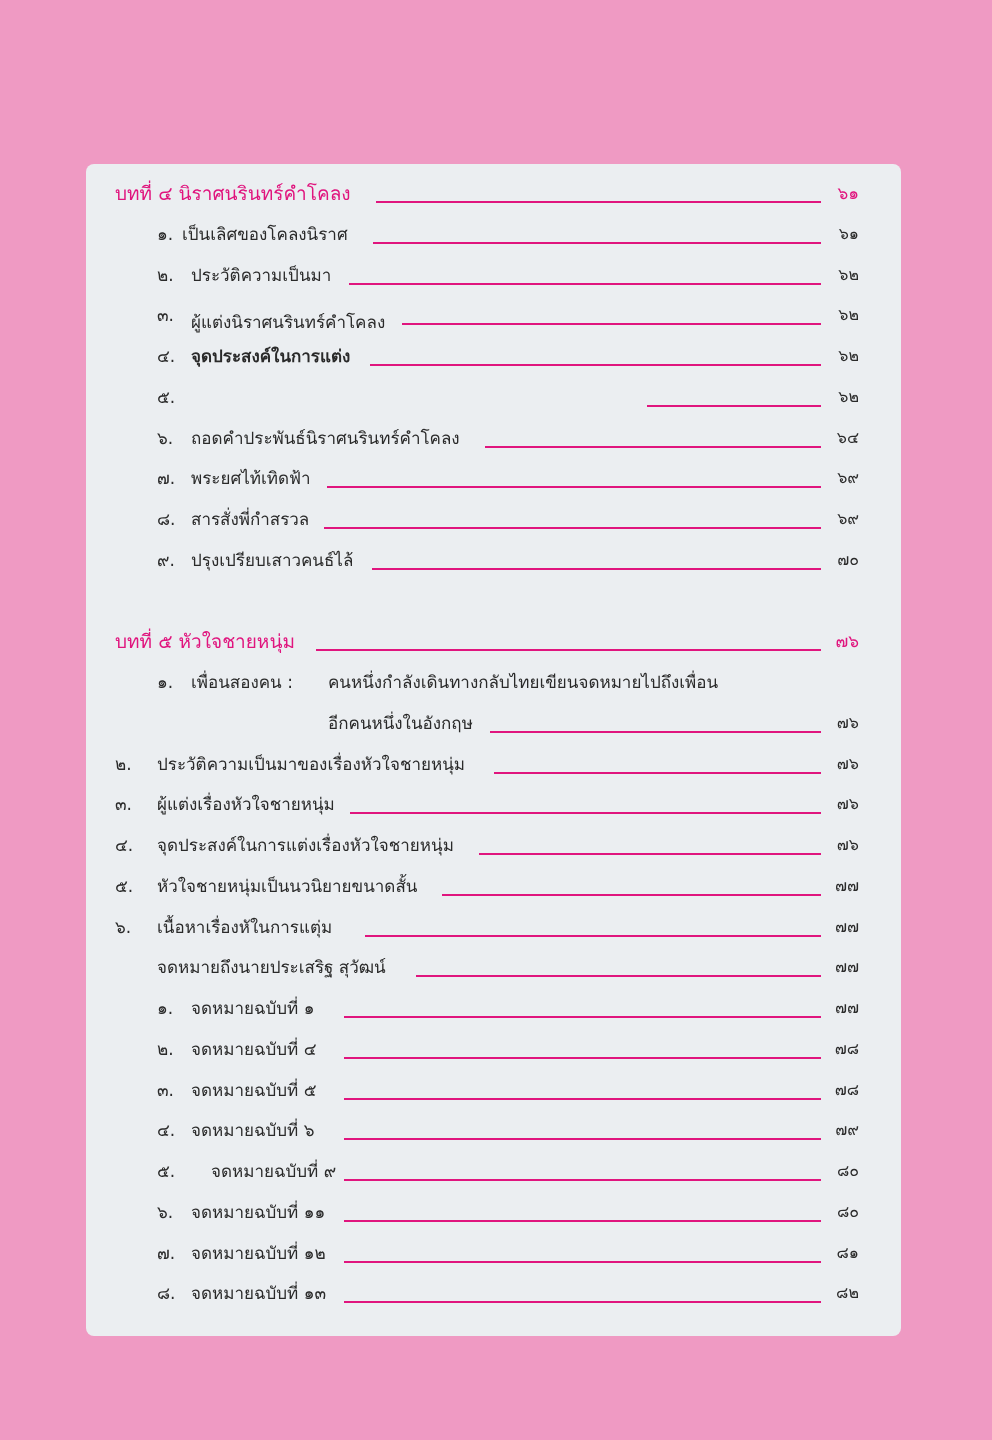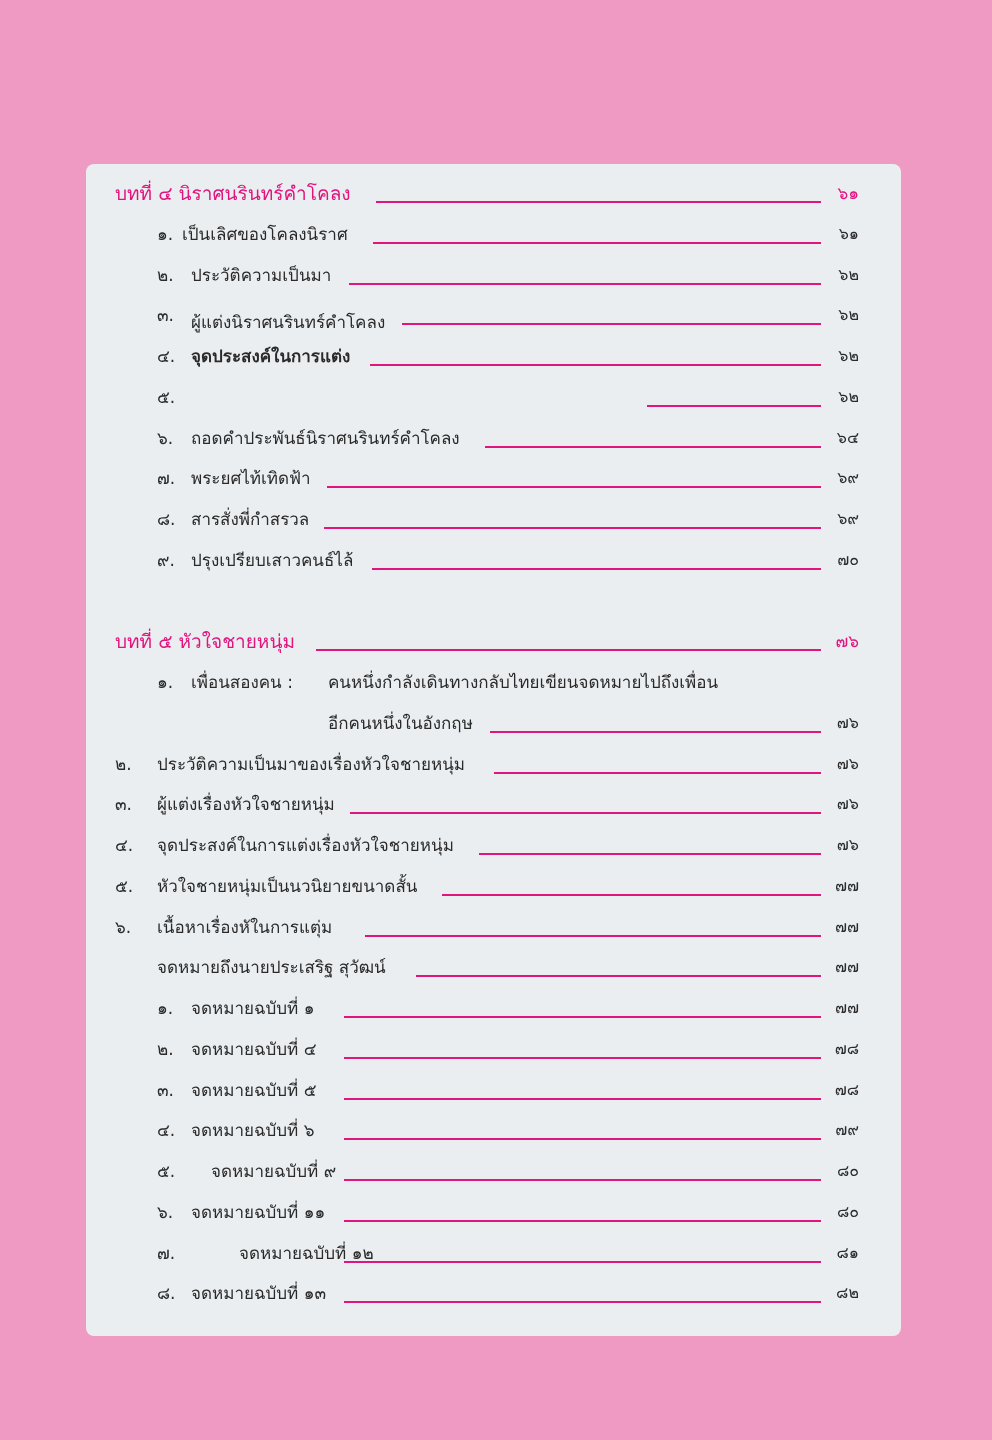--- a/index.html
+++ b/index.html
@@ -214,21 +214,21 @@
         <span class="page">๘๐</span>
       </div>
       <div class="row" style="top: 1032.75px;">
         <span class="num" style="left: 71px;">๖.</span>
         <span class="label" style="left: 105px;">จดหมายฉบับที่ ๑๑</span>
         <span class="leader" style="left: 258px; right: auto; width: 477px;"></span>
         <span class="page">๘๐</span>
       </div>
       <div class="row" style="top: 1073.5px;">
         <span class="num" style="left: 71px;">๗.</span>
-        <span class="label" style="left: 105px; margin-left: 48px;">จดหมายฉบับที่ ๑๒</span>
+        <span class="label" style="left: 105px;">จดหมายฉบับที่ ๑๒</span>
         <span class="leader" style="left: 258px; right: auto; width: 477px;"></span>
         <span class="page">๘๑</span>
       </div>
       <div class="row" style="top: 1114.25px;">
         <span class="num" style="left: 71px;">๘.</span>
         <span class="label" style="left: 105px;">จดหมายฉบับที่ ๑๓</span>
         <span class="leader" style="left: 258px; right: auto; width: 477px;"></span>
         <span class="page">๘๒</span>
       </div>
     </div>

